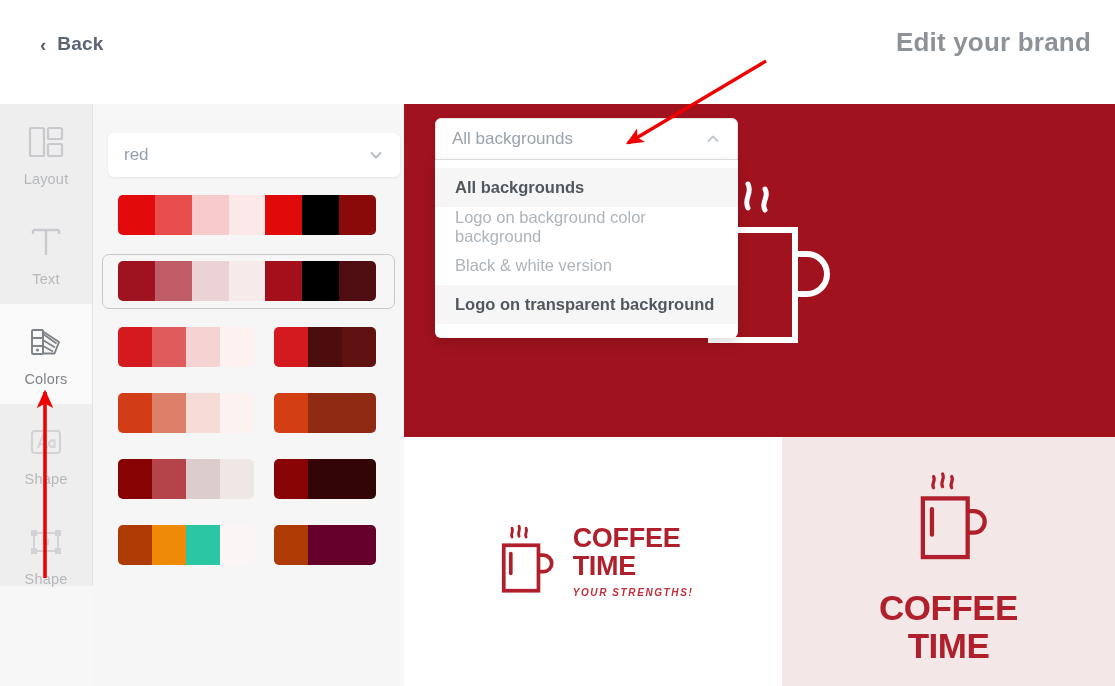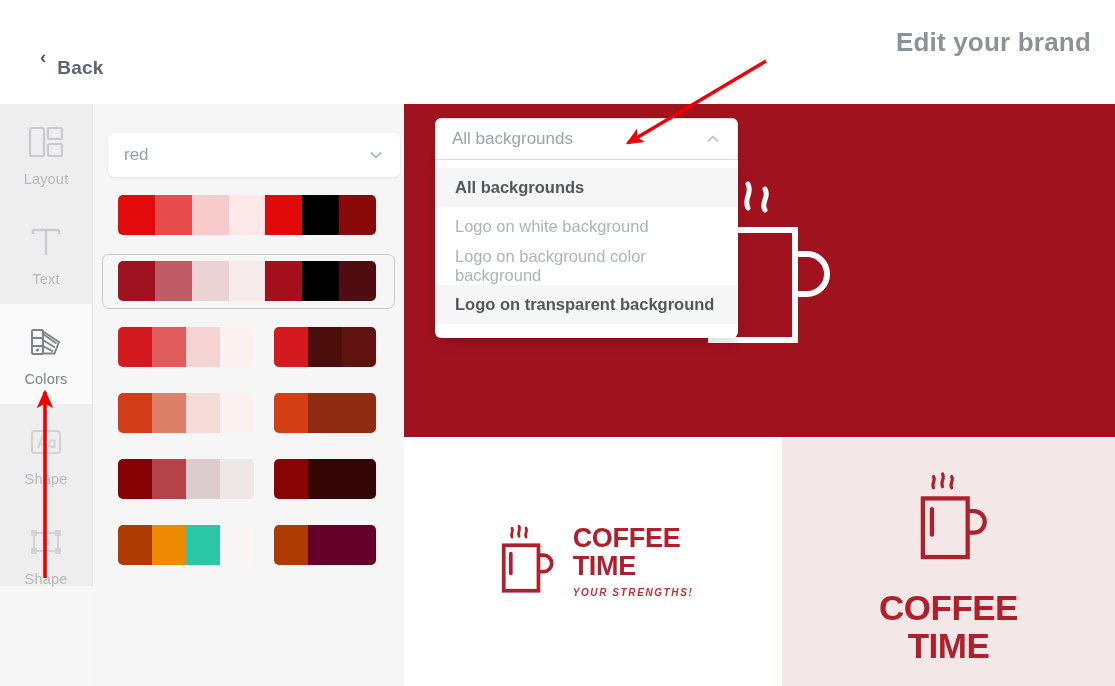--- a/index.html
+++ b/index.html
@@ -23,21 +23,20 @@
     display: flex; align-items: center; gap: 11px;
     cursor: pointer;
   }
   .back-chevron {
     color: #555d66; font-size: 19px; line-height: 1;
     font-weight: 700;
   }
   .back-label {
     color: #5a6472; font-size: 19px; font-weight: 600;
     letter-spacing: .2px;
-    margin-top: 24px;
   }
   .page-title {
     position: absolute; right: 24px; top: 27px;
     color: #8d9299; font-size: 26px; font-weight: 700;
     letter-spacing: .2px;
   }
 
   
   .body-wrap {
     position: absolute; left: 0; top: 104px;
@@ -427,22 +426,22 @@
     <div class="dd-control">
       <span class="dd-value">All backgrounds</span>
       <span class="caret-up">
         <svg viewBox="0 0 16 16" fill="none" stroke="#c3c8ce" stroke-width="1.8" stroke-linecap="round" stroke-linejoin="round">
           <path d="M3.5 10 L8 5.5 L12.5 10"></path>
         </svg>
       </span>
     </div>
     <div class="dd-menu" id="dd-menu">
         <div class="dd-item bold">All backgrounds</div>
-        <div class="dd-item">Logo on white background</div>
         <div class="dd-item">Logo on background color background</div>
+        <div class="dd-item">Black &amp; white version</div>
         <div class="dd-item bold">Logo on transparent background</div>
       </div>
   </div>
 
   <svg class="arrow-svg">
     <defs>
       <marker id="ah" viewBox="0 0 10 10" refX="8.6" refY="5" markerWidth="5.2" markerHeight="5.2" orient="auto-start-reverse">
         <path d="M 0 0.6 L 10 5 L 0 9.4 L 2.4 5 Z" fill="#F00000"></path>
       </marker>
     </defs>

